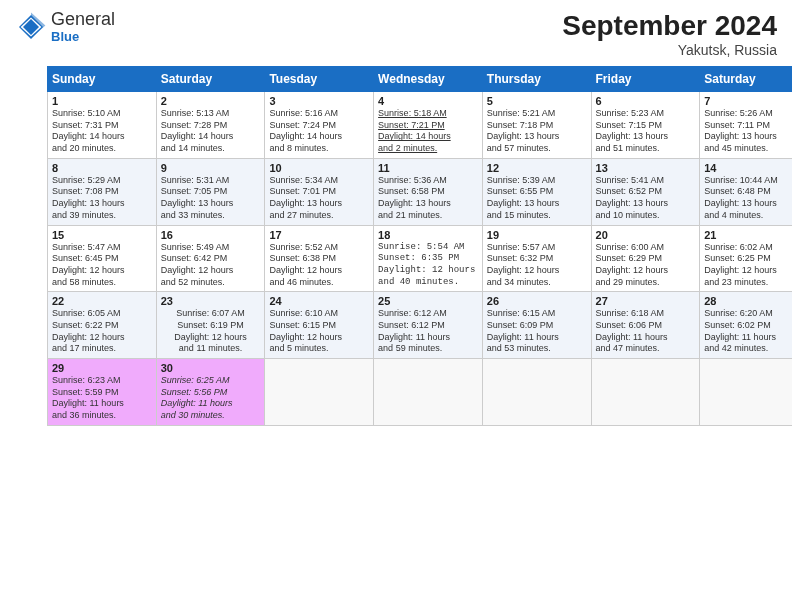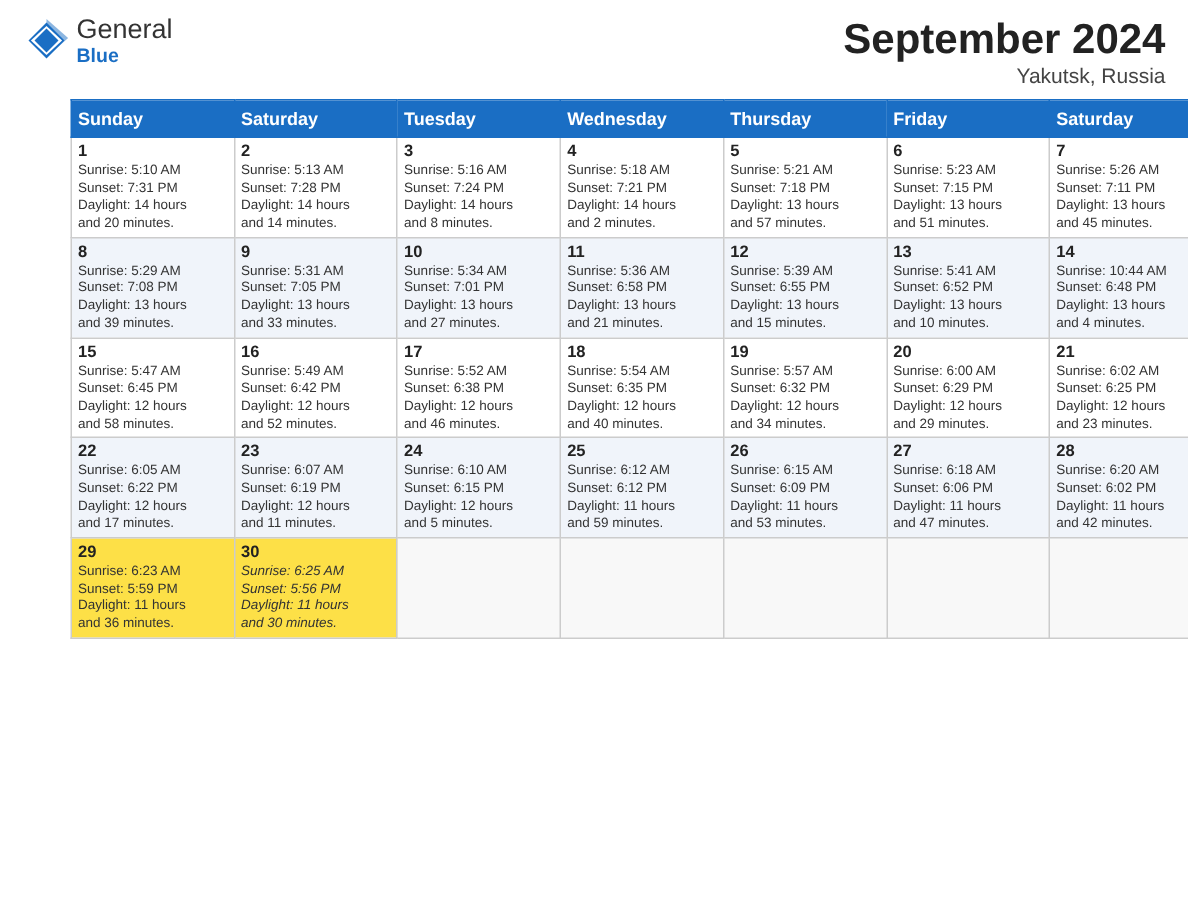--- a/index.html
+++ b/index.html
@@ -95,21 +95,21 @@
       color: #333;
       line-height: 1.3;
     }
     .empty-cell {
       background: #f8f8f8 !important;
     }
     .calendar tr:last-child td {
       background: #f8f8f8;
     }
     .calendar tr:last-child td:not(.empty-cell) {
-      background: #fde047;
+      background: #f0abfc;
     }
   </style>
 </head>
 <body>
 
 <div class="page">
   <div class="header">
     <div class="logo">
       <svg class="logo-icon" viewBox="0 0 40 40">
         <polygon points="20,5 35,20 20,35 5,20" fill="#1a6ec4"></polygon>
@@ -158,21 +158,21 @@
           </td>
           <td>
             <span class="day-num">3</span>
             <div class="day-info" style="white-space: pre-line;">Sunrise: 5:16 AM
 Sunset: 7:24 PM
 Daylight: 14 hours
 and 8 minutes.</div>
           </td>
           <td>
             <span class="day-num">4</span>
-            <div class="day-info" style="white-space: pre-line;">Sunrise: 5:18 AM
+            <div class="day-info" style="white-space: pre-line; text-decoration: underline;">Sunrise: 5:18 AM
 Sunset: 7:21 PM
 Daylight: 14 hours
 and 2 minutes.</div>
           </td>
           <td>
             <span class="day-num">5</span>
             <div class="day-info" style="white-space: pre-line;">Sunrise: 5:21 AM
 Sunset: 7:18 PM
 Daylight: 13 hours
 and 57 minutes.</div>
@@ -260,21 +260,21 @@
           </td>
           <td>
             <span class="day-num">17</span>
             <div class="day-info" style="white-space: pre-line;">Sunrise: 5:52 AM
 Sunset: 6:38 PM
 Daylight: 12 hours
 and 46 minutes.</div>
           </td>
           <td>
             <span class="day-num">18</span>
-            <div class="day-info" style="white-space: pre-line;">Sunrise: 5:54 AM
+            <div class="day-info" style="white-space: pre-line; font-family: Liberation Mono, monospace;">Sunrise: 5:54 AM
 Sunset: 6:35 PM
 Daylight: 12 hours
 and 40 minutes.</div>
           </td>
           <td>
             <span class="day-num">19</span>
             <div class="day-info" style="white-space: pre-line;">Sunrise: 5:57 AM
 Sunset: 6:32 PM
 Daylight: 12 hours
 and 34 minutes.</div>
@@ -297,21 +297,21 @@
         <tr>
           <td>
             <span class="day-num">22</span>
             <div class="day-info" style="white-space: pre-line;">Sunrise: 6:05 AM
 Sunset: 6:22 PM
 Daylight: 12 hours
 and 17 minutes.</div>
           </td>
           <td>
             <span class="day-num">23</span>
-            <div class="day-info" style="white-space: pre-line;">Sunrise: 6:07 AM
+            <div class="day-info" style="white-space: pre-line; text-align: center;">Sunrise: 6:07 AM
 Sunset: 6:19 PM
 Daylight: 12 hours
 and 11 minutes.</div>
           </td>
           <td>
             <span class="day-num">24</span>
             <div class="day-info" style="white-space: pre-line;">Sunrise: 6:10 AM
 Sunset: 6:15 PM
 Daylight: 12 hours
 and 5 minutes.</div>

